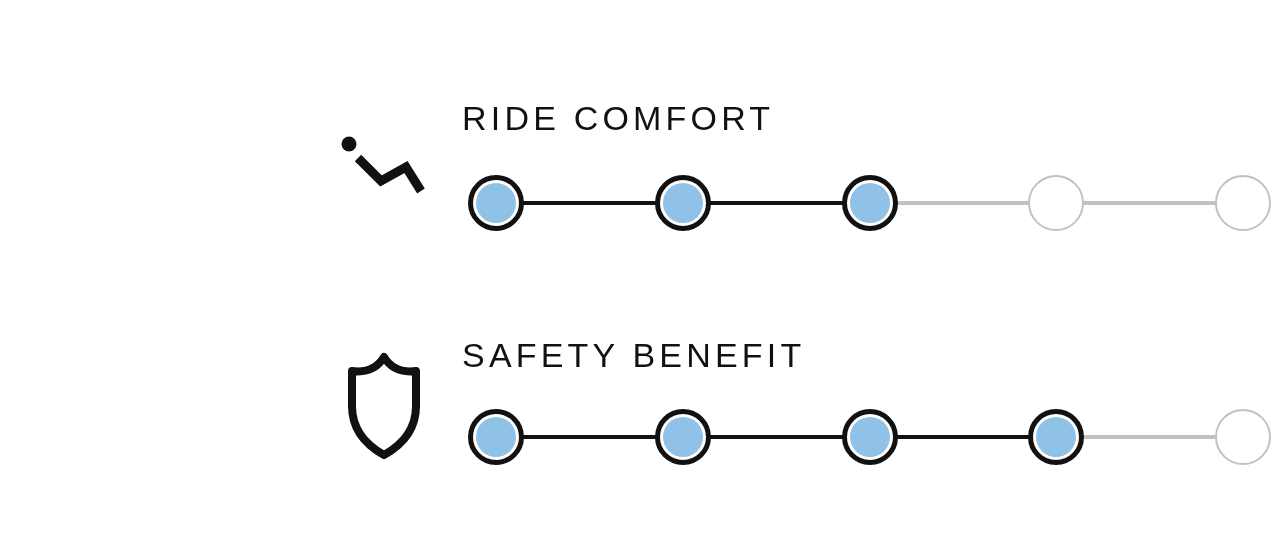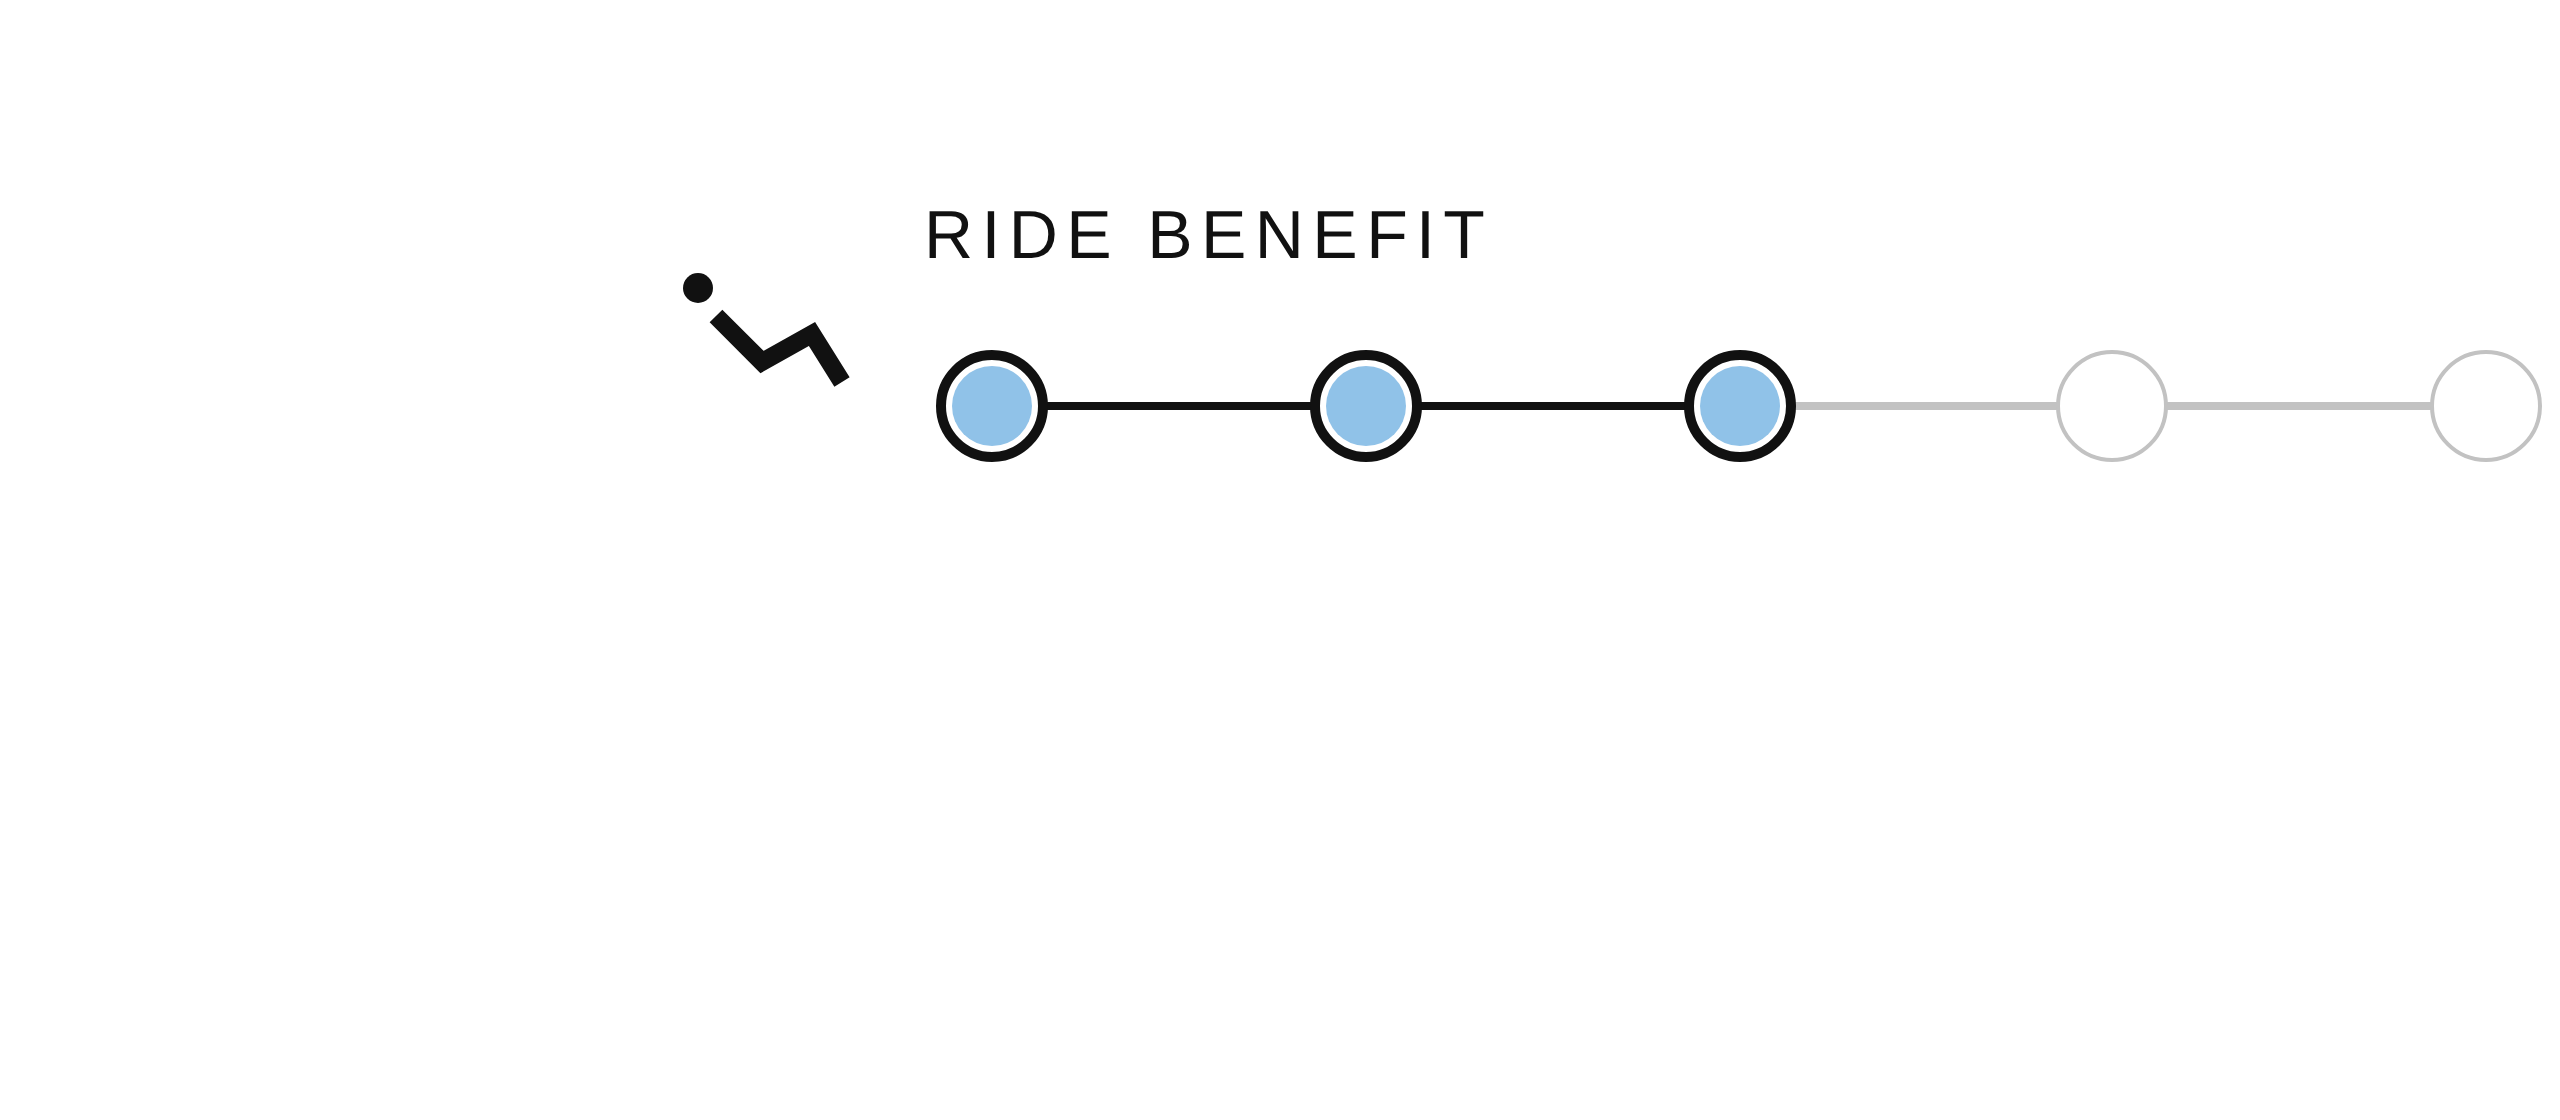--- a/index.html
+++ b/index.html
@@ -106,31 +106,61 @@
 
   <div class="feature-row row-1">
 
     <div class="feature-icon">
       <svg width="96" height="110" viewBox="0 0 96 110" aria-hidden="true">
         <circle cx="9" cy="7" r="7.5" fill="#111111"></circle>
         <polyline points="18,21 41,44 66,30 81,54" fill="none" stroke="#111111" stroke-width="9" stroke-linecap="butt" stroke-linejoin="miter"></polyline>
       </svg>
     </div>
 
-    <div class="feature-label">RIDE BENEFIT</div>
+    <div class="feature-label">RIDE COMFORT</div>
 
     <div class="progress-track">
       <svg class="track-lines" viewBox="0 0 810 58">
         <line x1="34" y1="29" x2="221" y2="29" stroke="#111111" stroke-width="4"></line>
         <line x1="221" y1="29" x2="408" y2="29" stroke="#111111" stroke-width="4"></line>
         <line x1="408" y1="29" x2="594" y2="29" stroke="#c2c2c2" stroke-width="4"></line>
         <line x1="594" y1="29" x2="781" y2="29" stroke="#c2c2c2" stroke-width="4"></line>
       </svg>
       <div class="step-dot active" style="left:6px"></div>
       <div class="step-dot active" style="left:193px"></div>
       <div class="step-dot active" style="left:380px"></div>
       <div class="step-dot inactive" style="left:566px"></div>
       <div class="step-dot inactive" style="left:753px"></div>
     </div>
   </div>
 
+  <div class="feature-row row-2">
+
+    <div class="feature-icon">
+      <svg width="96" height="110" viewBox="0 0 96 110" aria-hidden="true">
+        <path d="M 12 17
+                 C 28 19, 38 13, 44 3
+                 C 50 13, 60 19, 76 17
+                 L 76 52
+                 C 76 76, 62 91, 44 101
+                 C 26 91, 12 76, 12 52
+                 Z" fill="none" stroke="#111111" stroke-width="8" stroke-linejoin="round" stroke-linecap="round"></path>
+      </svg>
+    </div>
+
+    <div class="feature-label">SAFETY BENEFIT</div>
+
+    <div class="progress-track">
+      <svg class="track-lines" viewBox="0 0 810 58">
+        <line x1="34" y1="29" x2="221" y2="29" stroke="#111111" stroke-width="4"></line>
+        <line x1="221" y1="29" x2="408" y2="29" stroke="#111111" stroke-width="4"></line>
+        <line x1="408" y1="29" x2="594" y2="29" stroke="#111111" stroke-width="4"></line>
+        <line x1="594" y1="29" x2="781" y2="29" stroke="#c2c2c2" stroke-width="4"></line>
+      </svg>
+      <div class="step-dot active" style="left:6px"></div>
+      <div class="step-dot active" style="left:193px"></div>
+      <div class="step-dot active" style="left:380px"></div>
+      <div class="step-dot active" style="left:566px"></div>
+      <div class="step-dot inactive" style="left:753px"></div>
+    </div>
+  </div>
 
 </div>
 
 </body></html>

